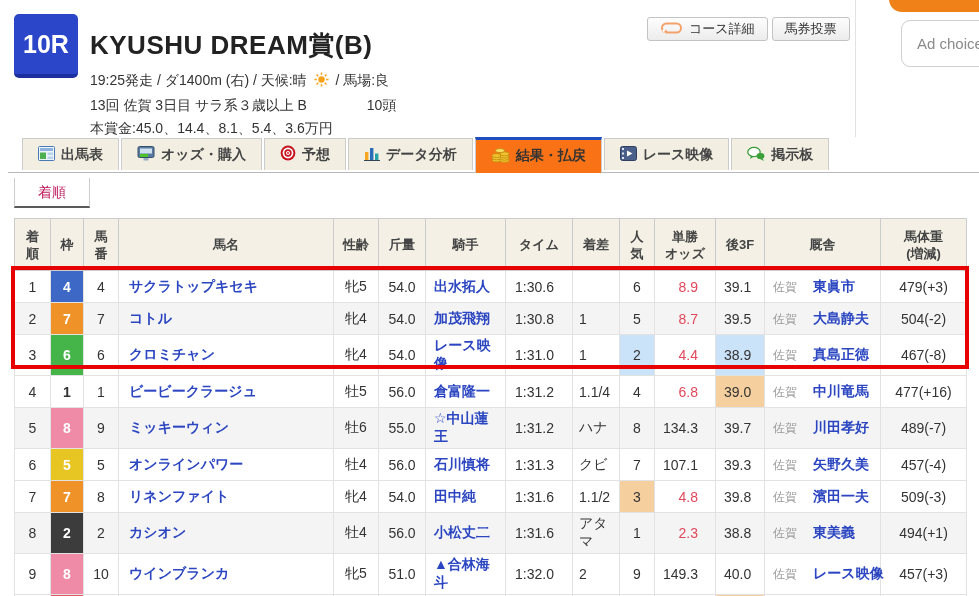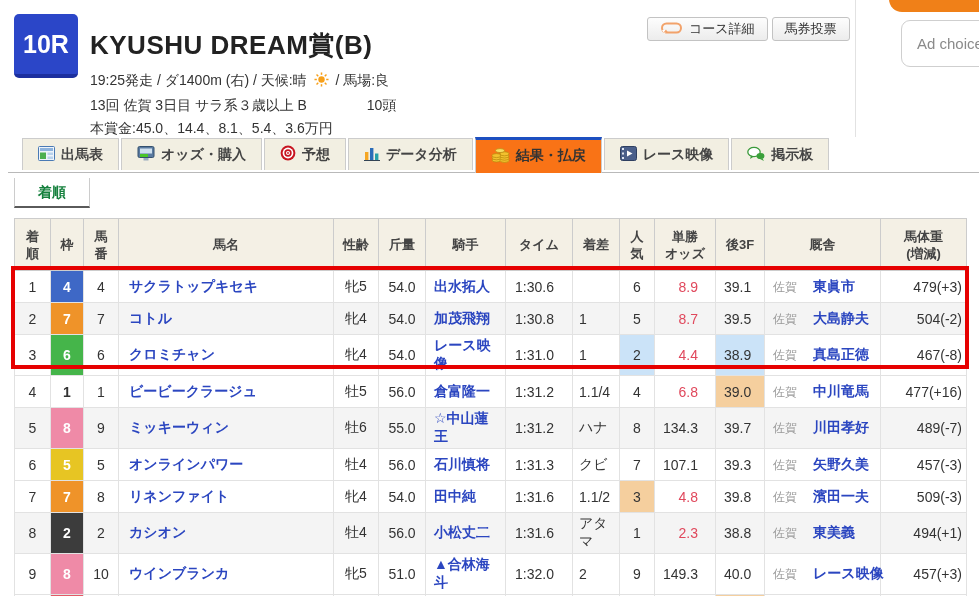--- a/index.html
+++ b/index.html
@@ -37,21 +37,21 @@
     display:flex; align-items:center; padding-left:14px; border-bottom:1px solid #b9b9b9; }
   .tab { display:flex; align-items:center; gap:6px; height:32px; padding:0 15px;
     background:#f2efe2; border:1px solid #ccc; border-bottom:none; margin-right:2px;
     font-size:14px; font-weight:bold; color:#444; cursor:pointer; white-space:nowrap; }
   .tab.active { background:#f97316; height:36px; border-top:3px solid var(--accent-blue);
     margin-bottom:-1px; z-index:2; color:#333; }
   .tab svg { flex:0 0 auto; }
 
   .subtab { position:absolute; left:14px; top:178px; width:76px; height:30px;
     border-left:1px solid #ccc; border-right:1px solid #ccc; border-bottom:2px solid #5a5a5a;
-    font-size:14px; font-weight:bold; color:#15803d; text-align:center; line-height:28px; cursor:pointer; }
+    font-size:14px; font-weight:normal; color:#be185d; text-align:center; line-height:28px; cursor:pointer; }
 
   
   .table-wrap { position:absolute; left:14px; top:218px; width:952px; }
   table { border-collapse:collapse; table-layout:fixed; width:952px; font-size:14px; }
   th { background:#f4f0e5; border:1px solid #ccc; font-size:13px; font-weight:bold;
     color:#444; height:52px; text-align:center; vertical-align:middle;
     white-space:pre-line; line-height:17px; padding:2px; }
   td { border:1px solid #e2e2e2; height:32px; vertical-align:middle; padding:2px 4px;
     background-clip:padding-box; }
   tbody tr.shaded td { background-color:#f4f4f4; }
@@ -66,21 +66,21 @@
   .c-jockey{ text-align:left; padding-left:8px; font-weight:bold; color:var(--link); cursor:pointer; }
   .c-time  { text-align:left; padding-left:9px; }
   .c-margin{ text-align:left; padding-left:6px; }
   .c-pop   { text-align:center; }
   .c-odds  { text-align:right; padding-right:17px; }
   .c-odds.hot { color:var(--odds-red); }
   .c-f3    { text-align:left; padding-left:8px; }
   .c-stable{ text-align:left; padding-left:8px; white-space:nowrap; }
   .c-stable .loc { color:#999; font-size:12px; margin-right:16px; }
   .c-stable .trainer { color:var(--link); font-weight:bold; cursor:pointer; }
-  .c-hw    { text-align:right; padding-left:4px; }
+  .c-hw    { text-align:center; padding-left:4px; }
 
   td.hl-gold   { background-color:var(--hl-gold); }
   td.hl-blue   { background-color:var(--hl-blue); }
   td.hl-orange { background-color:var(--hl-orange); }
 
   .top3-box { position:absolute; left:-3px; top:48px; width:958px; height:103px;
     border:4px solid var(--frame-red); pointer-events:none; z-index:3; }
 </style>
 </head>
 <body>
@@ -342,21 +342,21 @@
           <td class="c-horse">オンラインパワー</td>
           <td class="c-sexage">牡4</td>
           <td class="c-kin">56.0</td>
           <td class="c-jockey">石川慎将</td>
           <td class="c-time">1:31.3</td>
           <td class="c-margin">クビ</td>
           <td class="c-pop">7</td>
           <td class="c-odds">107.1</td>
           <td class="c-f3">39.3</td>
           <td class="c-stable"><span class="loc">佐賀</span><span class="trainer">矢野久美</span></td>
-          <td class="c-hw">457(-3)</td>
+          <td class="c-hw">457(-4)</td>
         </tr>
         <tr>
           <td class="c-pos">7</td>
           <td class="c-waku" style="background: rgb(239, 147, 41); color: rgb(255, 255, 255);">7</td>
           <td class="c-num">8</td>
           <td class="c-horse">リネンファイト</td>
           <td class="c-sexage">牝4</td>
           <td class="c-kin">54.0</td>
           <td class="c-jockey">田中純</td>
           <td class="c-time">1:31.6</td>

